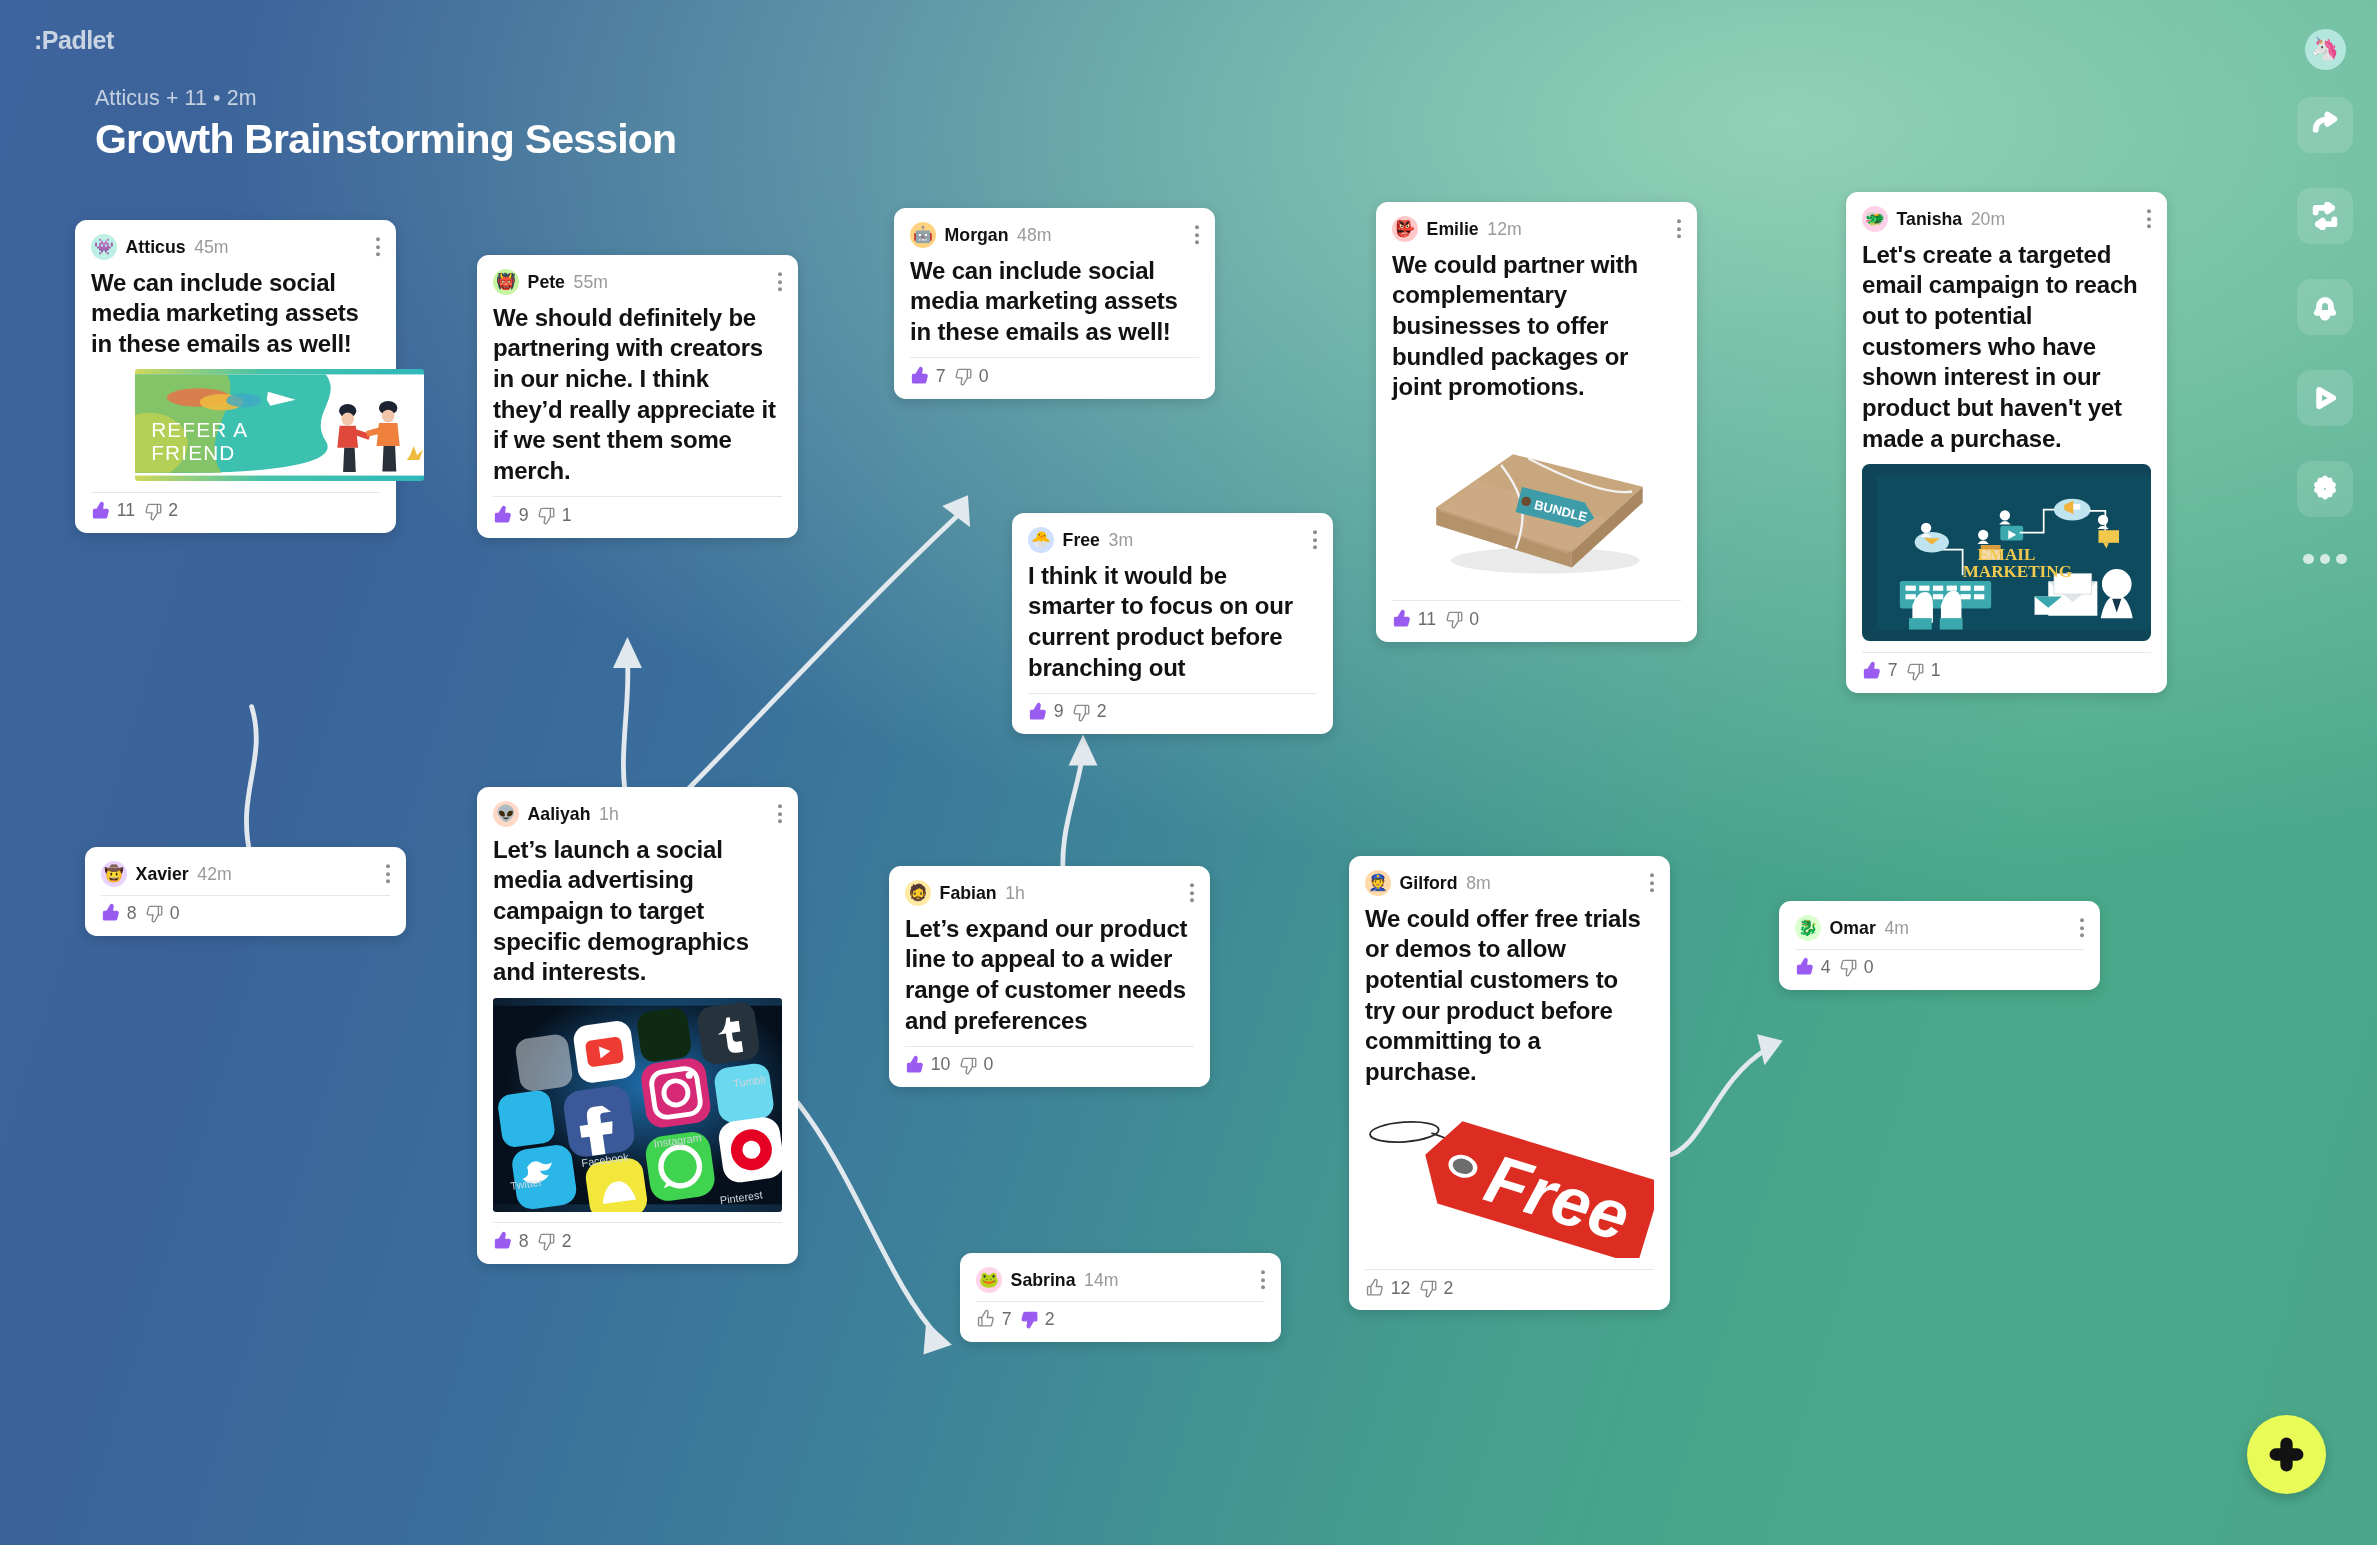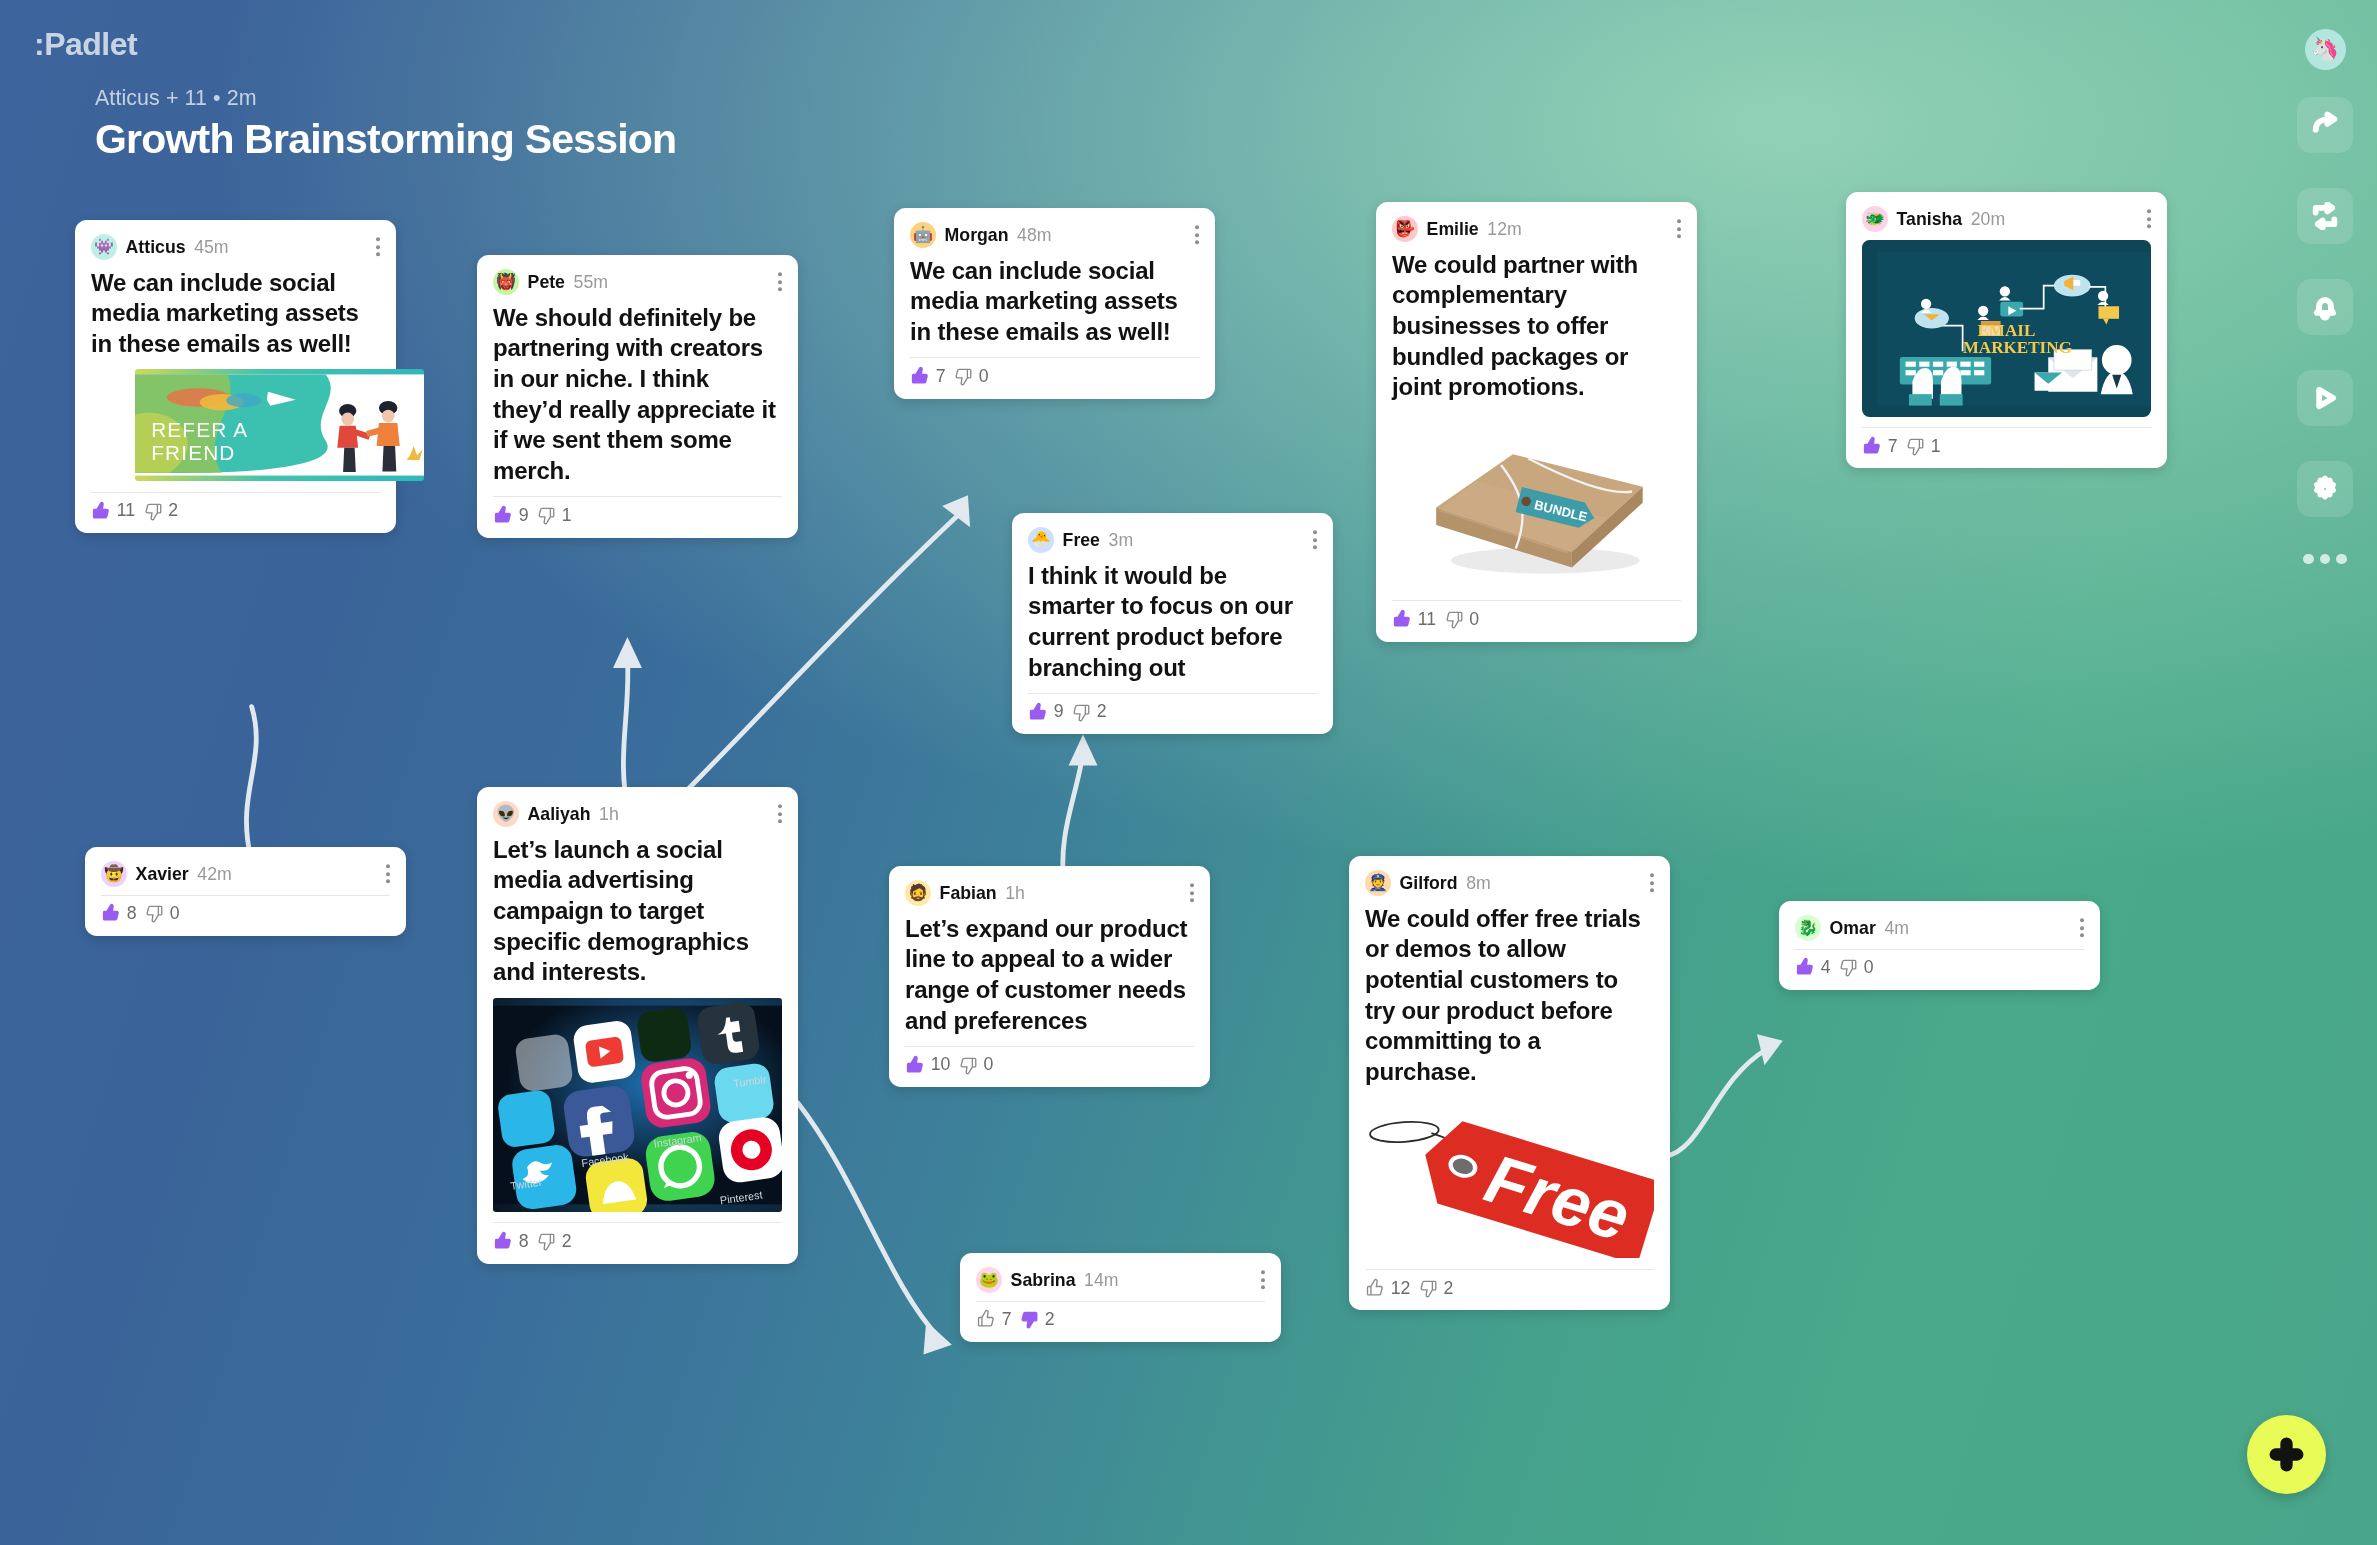--- a/index.html
+++ b/index.html
@@ -22,21 +22,21 @@
         #45a08c 68%,
         #49a98a 80%,
         #4aa68a 100%);
     overflow: hidden;
   }
 
   
   #logo {
     position: absolute; left: 34px; top: 26px;
     color: rgba(255,255,255,0.72);
-    font-size: 32px; font-weight: bold;
+    font-size: 25px; font-weight: bold;
     letter-spacing: -0.5px;
   }
 
   
   #header { position: absolute; left: 95px; top: 86px; }
   #subtitle {
     color: rgba(255,255,255,0.70);
     font-size: 21.4px; font-weight: 400;
     letter-spacing: 0.1px;
     margin-bottom: 5.4px;
@@ -381,20 +381,21 @@
         <div class="card-head">
           <div class="avatar" style="background:#ffd1e8">🐲</div>
           <span class="author">Tanisha</span>
           <span class="time">20m</span>
           <div class="kebab">
             <i></i>
             <i></i>
             <i></i>
           </div>
         </div>
+        <div class="body">Let's create a targeted email campaign to reach out to potential customers who have shown interest in our product but haven't yet made a purchase.</div>
         <div class="card-img img-email">
           <svg viewBox="0 0 480 270" style="width:100%;height:100%;display:block">
             <rect width="480" height="270" fill="#0e4b5e"></rect>
             <rect x="40" y="185" width="160" height="48" rx="4" fill="#3aa8ac"></rect>
             <g fill="#ffffff">
               <rect x="50" y="193" width="18" height="9"></rect>
               <rect x="74" y="193" width="18" height="9"></rect>
               <rect x="98" y="193" width="18" height="9"></rect>
               <rect x="122" y="193" width="18" height="9"></rect>
               <rect x="146" y="193" width="18" height="9"></rect>

